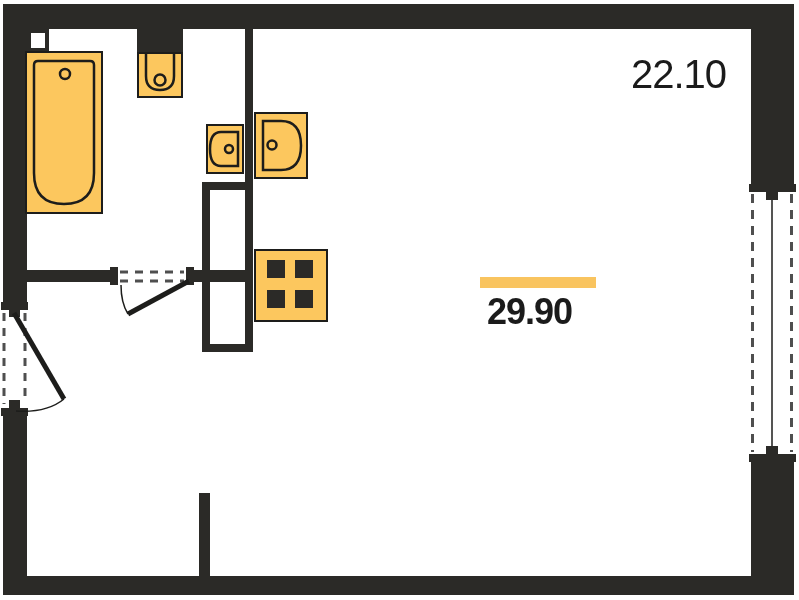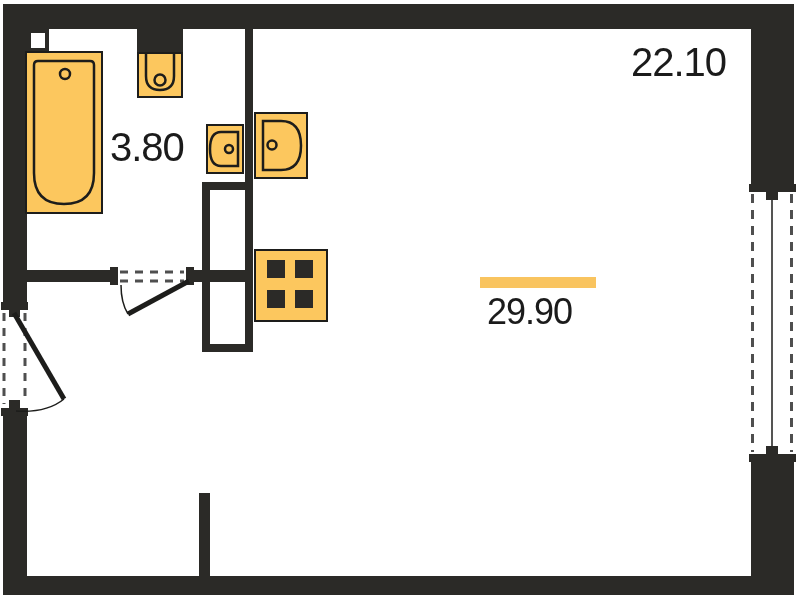--- a/index.html
+++ b/index.html
@@ -29,21 +29,21 @@
   .burner{fill:var(--wall);}
   .whitebox{fill:var(--bg);}
   .area-label{
     position:absolute;
     color:var(--txt);
     font-size:40px;
     line-height:1;
     letter-spacing:-1px;
     white-space:nowrap;
   }
-  .area-label.bold{font-weight:400;font-size:36px;}
+  .area-label.bold{font-weight:700;font-size:36px;}
 </style>
 </head>
 <body>
 
 <div class="plan">
 
   <svg width="799" height="600" viewBox="0 0 799 600">
 
     <g>
       <rect class="wall" x="3" y="4" width="791" height="25"></rect>
@@ -126,20 +126,19 @@
       <rect class="fixfill" x="255" y="250" width="72" height="71"></rect>
       <rect class="burner" x="267" y="260" width="18" height="18"></rect>
       <rect class="burner" x="295" y="260" width="18" height="18"></rect>
       <rect class="burner" x="267" y="290" width="18" height="18"></rect>
       <rect class="burner" x="295" y="290" width="18" height="18"></rect>
     </g>
 
     <rect x="480" y="277" width="116" height="11" fill="#f9c45f"></rect>
   </svg>
 
-  <div class="area-label" style="left:110px;top:127px;">3.80</div>
 
-  <div class="area-label" style="left:631px;top:42px;">22.10</div>
+  <div class="area-label" style="left:631px;top:54px;">22.10</div>
 
   <div class="area-label bold" style="left:487px;top:294px;">29.90</div>
 
 
 </div>
 
 </body></html>

